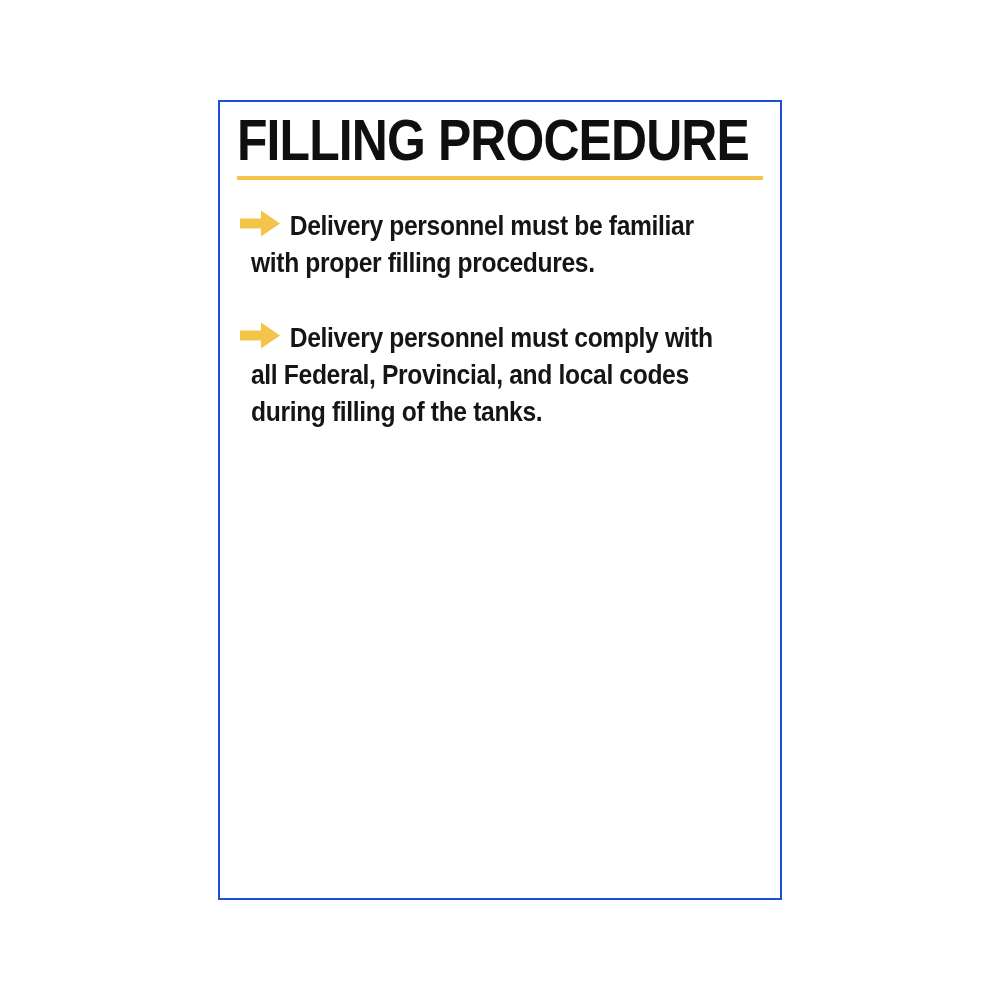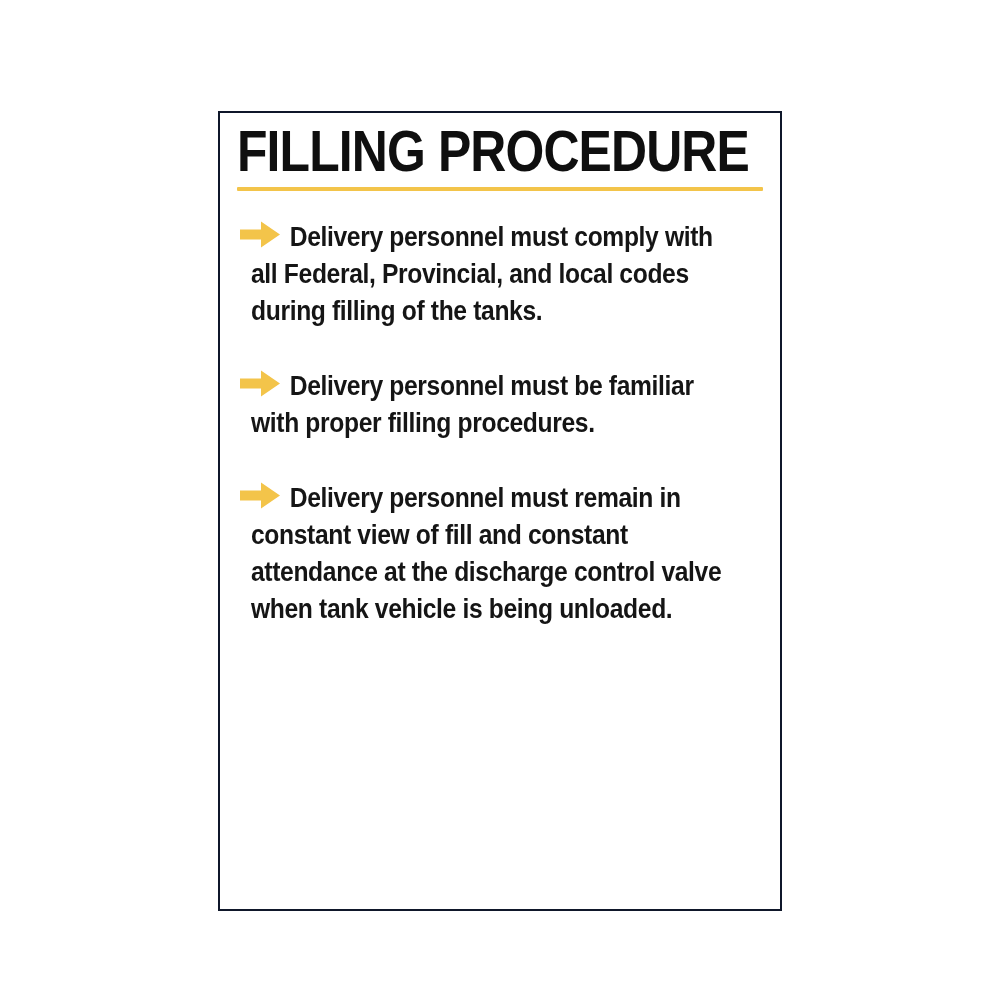--- a/index.html
+++ b/index.html
@@ -11,26 +11,26 @@
   .canvas {
     position: relative;
     width: 1000px;
     height: 1000px;
     background: #ffffff;
     overflow: hidden;
   }
   .sign-panel {
     position: absolute;
     left: 218px;
-    top: 111px;
+    top: 100px;
     width: 564px;
     height: 800px;
     box-sizing: border-box;
     background: #ffffff;
-    border: 2px solid #0f172a;
+    border: 2px solid #1d4ed8;
     padding: 0 17px;
     overflow: hidden;
   }
   .sign-title {
     margin: 12px 0 0 0;
     height: 52px;
     line-height: 52px;
     font-size: 58px;
     font-weight: bold;
     letter-spacing: -1px;
@@ -92,44 +92,33 @@
     <div class="title-rule"></div>
 
     <div class="bullet-list">
 
       <div class="bullet">
         <span class="bullet-arrow">
           <svg viewBox="0 0 40 27">
               <path d="M0 8.5 H21 V0.5 L40 13.5 L21 26.5 V18.5 H0 Z" fill="var(--accent, #F3C44A)"></path>
             </svg>
         </span>
-        <p class="bullet-text">Delivery personnel must comply with
-all Federal, Provincial, and local codes
-during filling of the tanks.</p>
+        <p class="bullet-text">Delivery personnel must be familiar
+with proper filling procedures.</p>
       </div>
 
       <div class="bullet">
         <span class="bullet-arrow">
           <svg viewBox="0 0 40 27">
               <path d="M0 8.5 H21 V0.5 L40 13.5 L21 26.5 V18.5 H0 Z" fill="var(--accent, #F3C44A)"></path>
             </svg>
         </span>
-        <p class="bullet-text">Delivery personnel must be familiar
-with proper filling procedures.</p>
+        <p class="bullet-text">Delivery personnel must comply with
+all Federal, Provincial, and local codes
+during filling of the tanks.</p>
       </div>
 
 
 
-      <div class="bullet">
-        <span class="bullet-arrow">
-          <svg viewBox="0 0 40 27">
-              <path d="M0 8.5 H21 V0.5 L40 13.5 L21 26.5 V18.5 H0 Z" fill="var(--accent, #F3C44A)"></path>
-            </svg>
-        </span>
-        <p class="bullet-text">Delivery personnel must remain in
-constant view of fill and constant
-attendance at the discharge control valve
-when tank vehicle is being unloaded.</p>
-      </div>
 
     </div>
   </div>
 </div>
 
 </body></html>

